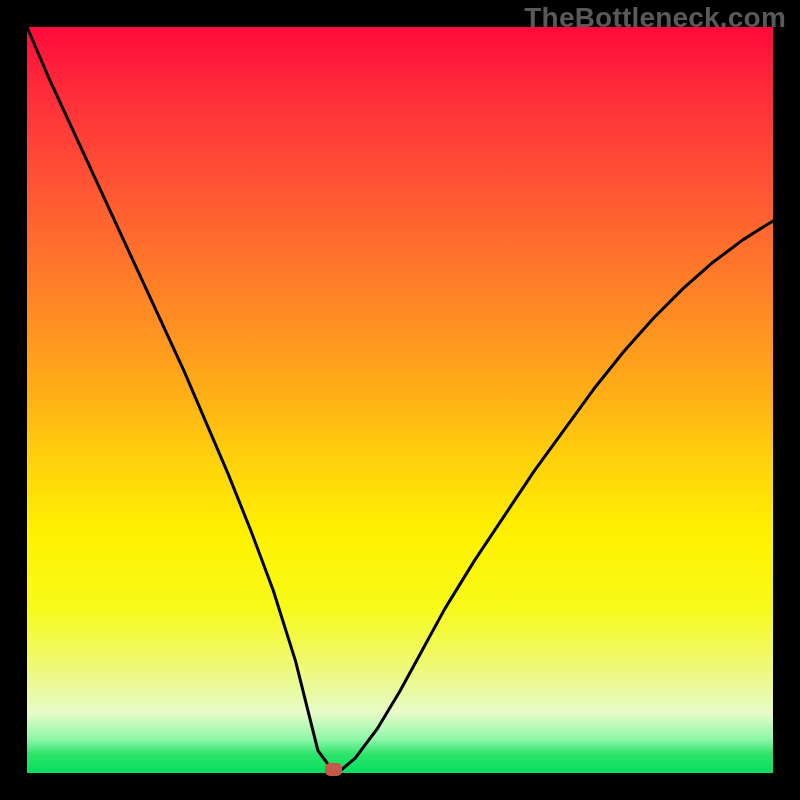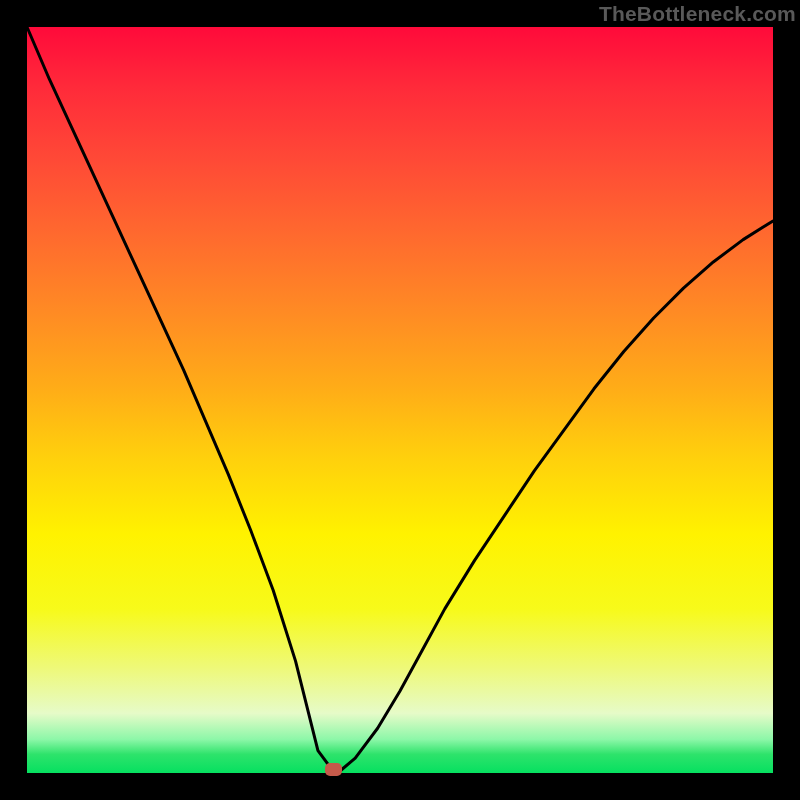--- a/index.html
+++ b/index.html
@@ -11,23 +11,23 @@
   .frame {
     width: 800px;
     height: 800px;
     position: relative;
     background: #000;
     overflow: hidden;
   }
   .attribution {
     position: absolute;
     top: 2px;
-    right: 4px;
+    right: 14px;
     color: #595959;
-    font-size: 21px;
+    font-size: 28px;
     font-weight: 600;
     letter-spacing: 0.2px;
     font-family: Arial, Helvetica, sans-serif;
   }
   .plot-area {
     position: absolute;
     left: 27px;
     top: 27px;
     width: 746px;
     height: 746px;

